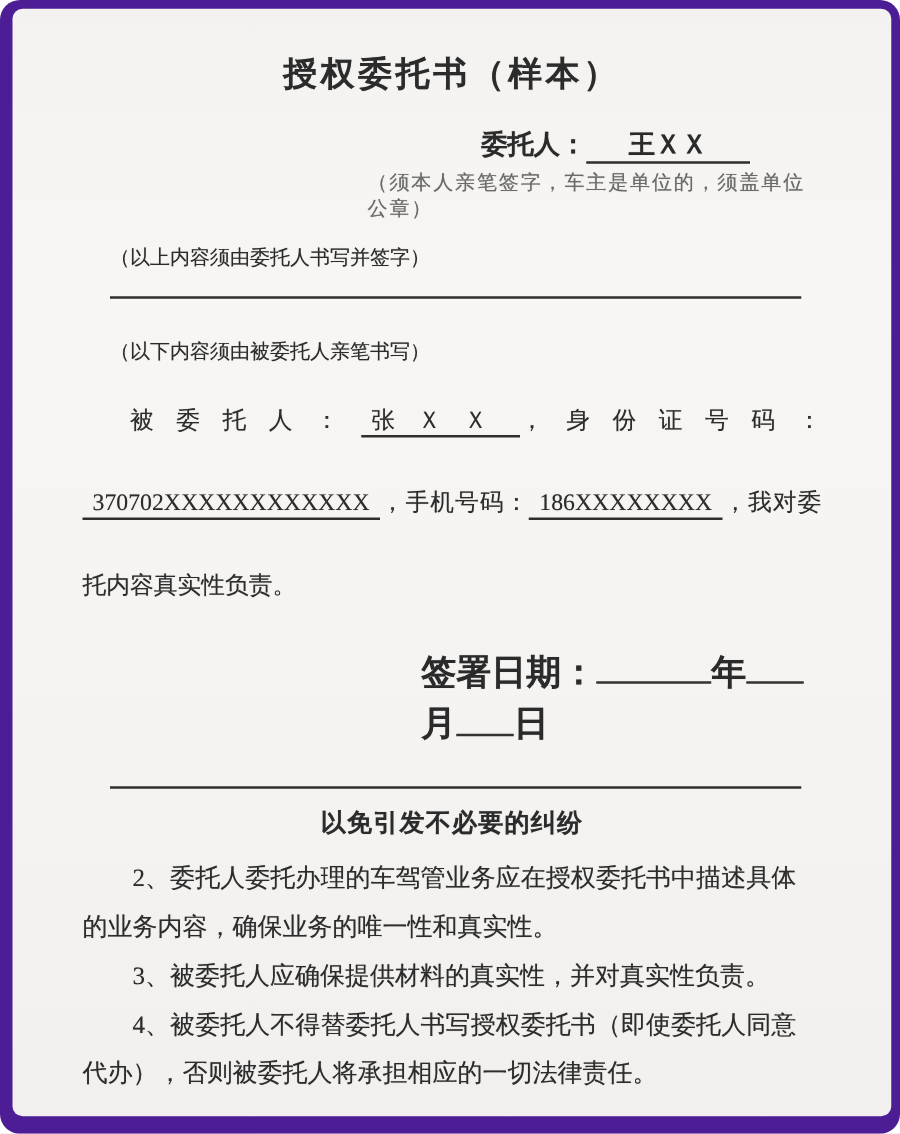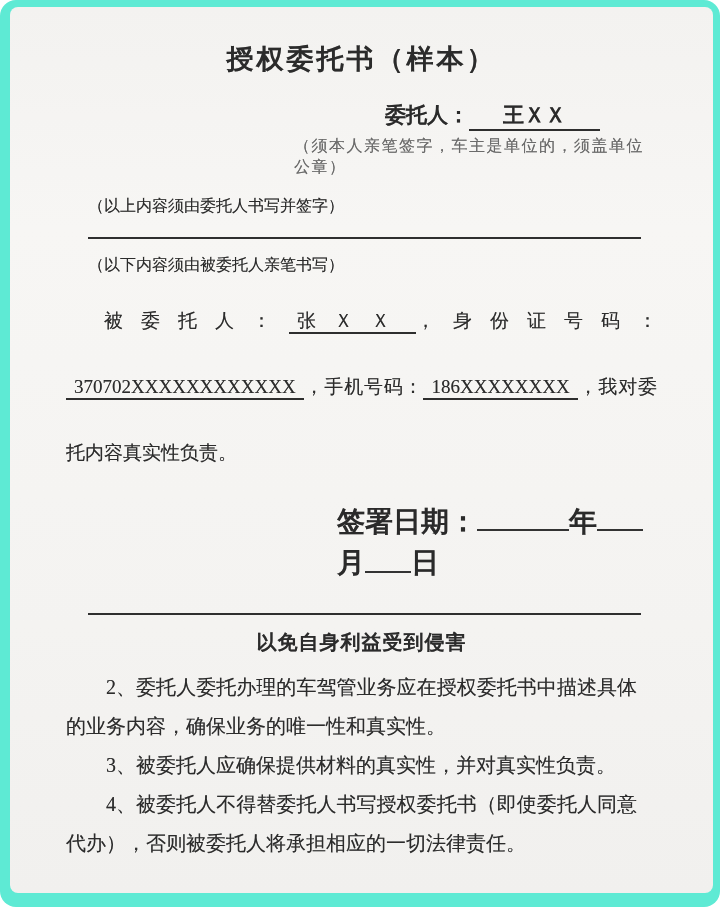--- a/index.html
+++ b/index.html
@@ -1,19 +1,19 @@
 <!DOCTYPE html>
 <html lang="zh"><head>
 <meta charset="utf-8">
 <style>
   html,body{margin:0;padding:0;background:#ffffff;}
   body{width:720px;height:907px;font-family:"Liberation Serif","DejaVu Serif",serif;}
   .scan{
     width:720px;height:907px;box-sizing:border-box;
-    background:#5eead4;border-radius:16px;
+    background:#4c1d95;border-radius:16px;
     padding:7px 7px 14px 10px;
   }
   .page{
     width:100%;height:100%;box-sizing:border-box;
     background:linear-gradient(180deg,#f3f2f0 0%,#f7f6f4 25%,#f4f3f1 70%,#f1f0ee 100%);
     border-radius:8px;overflow:hidden;
     padding:16px 56px 10px 56px;
     color:#2d2d2d;
     text-shadow:0 0 0.6px rgba(70,70,70,0.55);
   }
@@ -24,21 +24,21 @@
   .para{font-size:20px;line-height:38px;text-align:justify;margin:0;color:#2c2c2c;}
   .p-intro{margin:22px 12px 0 0;text-indent:2em;line-height:38px;}
   .u-field{border-bottom:2px solid #2e2e2e;padding:0 26px 1px 26px;}
   .u-scope{border-bottom:2px solid #2e2e2e;font-weight:700;color:#222;padding-bottom:1px;}
   .inline-note{font-size:15px;letter-spacing:0.5px;color:#3a3a3a;}
   .principal-line{margin:24px 0 0 319px;font-size:21px;font-weight:600;color:#2a2a2a;}
   .principal-name{border-bottom:2px solid #2e2e2e;padding:0 34px 2px 34px;font-weight:600;}
   .sign-note{margin:7px 0 0 228px;font-size:16px;letter-spacing:1.5px;color:#6b6b6b;}
   .section-note{margin:18px 0 0 0;padding-left:22px;font-size:16px;font-weight:400;color:#2b2b2b;}
   .divider{border:none;border-top:2px solid #2f2f2f;margin:20px 16px 0 22px;height:0;}
-  .below-note{margin-top:16px;}
+  .below-note{margin-top:32px;}
   .p-agent{margin:12px 0 0 0;text-indent:2em;font-size:19px;line-height:66px;}
   .u-small{border-bottom:2px solid #2e2e2e;padding:0 8px 1px 8px;}
   .date-line{margin:14px 0 0 271px;font-size:28px;font-weight:600;color:#2a2a2a;}
   .blank{display:inline-block;border-bottom:2px solid #333;height:1.05em;vertical-align:baseline;}
   .blank-year{width:92px;}
   .blank-md{width:46px;}
   .divider-2{margin-top:30px;}
   .req-heading{margin:14px 0 0 0;text-align:center;font-size:20px;font-weight:700;letter-spacing:1px;color:#2b2b2b;}
   .p-item{margin:12px 20px 0 0;text-indent:2em;line-height:39px;}
   .p-item + .p-item{margin-top:0;}
@@ -61,20 +61,20 @@
     <hr class="divider">
 
     <p class="section-note below-note">（以下内容须由被委托人亲笔书写）</p>
 
     <p class="para p-agent"><span>被委托人：</span><span class="u-small">张ＸＸ</span><span>，身份证号码：</span><span class="u-small">370702XXXXXXXXXXXX</span><span>，</span><span>手机号码：</span><span class="u-small">186XXXXXXXX</span><span>，我对委托内容真实性负责。</span></p>
 
     <div class="date-line"><span>签署日期：</span><span class="blank blank-year"></span><span>年</span><span class="blank blank-md"></span><span>月</span><span class="blank blank-md"></span><span>日</span></div>
 
     <hr class="divider divider-2">
 
-    <h2 class="req-heading">以免自身利益受到侵害</h2>
+    <h2 class="req-heading">以免引发不必要的纠纷</h2>
 
     <p class="para p-item">2、委托人委托办理的车驾管业务应在授权委托书中描述具体的业务内容，确保业务的唯一性和真实性。</p>
     <p class="para p-item">3、被委托人应确保提供材料的真实性，并对真实性负责。</p>
     <p class="para p-item">4、被委托人不得替委托人书写授权委托书（即使委托人同意代办），否则被委托人将承担相应的一切法律责任。</p>
 
   </div>
 </div>
 
 </body></html>

